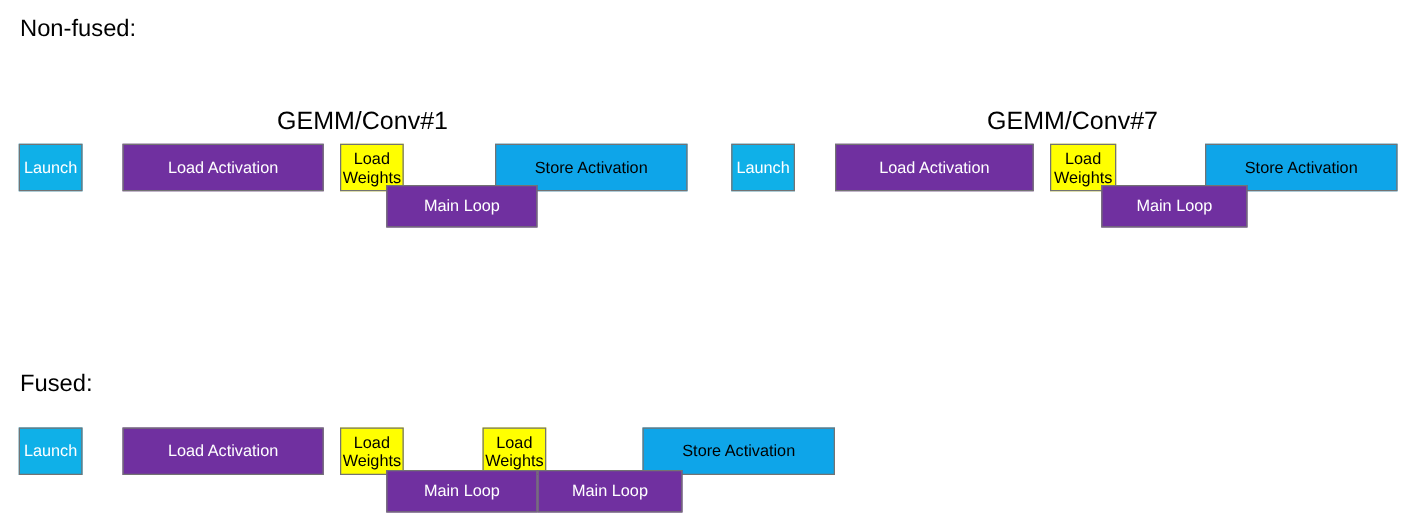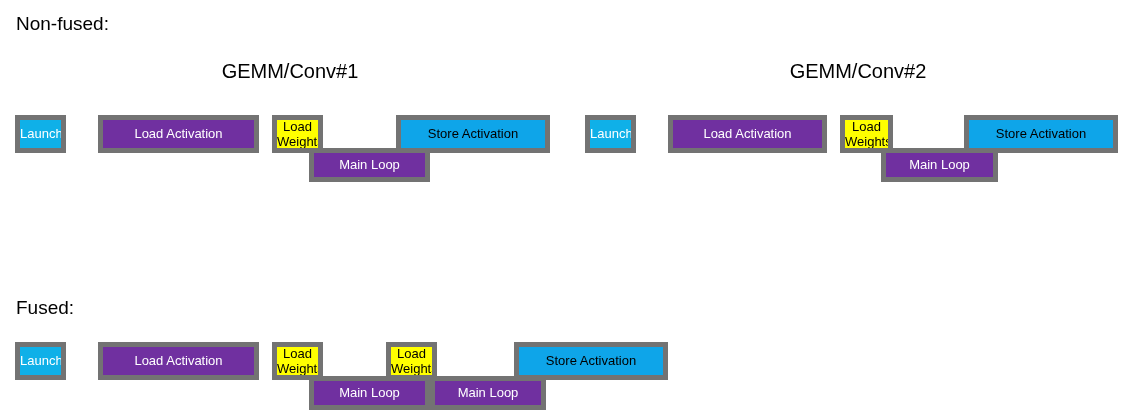--- a/index.html
+++ b/index.html
@@ -31,25 +31,26 @@
     white-space: nowrap;
   }
   .group-title {
     position: absolute;
     font-size: 20px;
     line-height: 20px;
     color: #000000;
     font-weight: 400;
     white-space: nowrap;
     text-align: center;
+    margin-top: 26px;
   }
   .bar {
     position: absolute;
     box-sizing: border-box;
-    border: 5px solid #737373;
+    border: 1px solid #737373;
     display: flex;
     align-items: center;
     justify-content: center;
     font-size: 13px;
     line-height: 14px;
     text-align: center;
     overflow: hidden;
     white-space: nowrap;
   }
   .bar.wrap {
@@ -99,21 +100,21 @@
       </div>
       <div class="bar bar-yellow wrap" style="left: 227px; top: 115px; width: 51px; height: 38px;">
         <span class="bar-label">Load Weights</span>
       </div>
       <div class="bar bar-orange" style="left: 396px; top: 115px; width: 154px; height: 38px;">
         <span class="bar-label">Store Activation</span>
       </div>
       <div class="bar bar-purple" style="left: 277px; top: 148px; width: 121px; height: 34px;">
         <span class="bar-label">Main Loop</span>
       </div>
-      <div class="group-title" style="left: 758px; top: 61px; width: 200px;">GEMM/Conv#2</div>
+      <div class="group-title" style="left: 758px; top: 61px; width: 200px;">GEMM/Conv#7</div>
       <div class="bar bar-launch" style="left: 585px; top: 115px; width: 51px; height: 38px;">
         <span class="bar-label">Launch</span>
       </div>
       <div class="bar bar-purple" style="left: 636px; top: 115px; width: 159px; height: 38px;">
         <span class="bar-label">Load Activation</span>
       </div>
       <div class="bar bar-yellow wrap" style="left: 795px; top: 115px; width: 53px; height: 38px;">
         <span class="bar-label">Load Weights</span>
       </div>
       <div class="bar bar-orange" style="left: 964px; top: 115px; width: 154px; height: 38px;">

